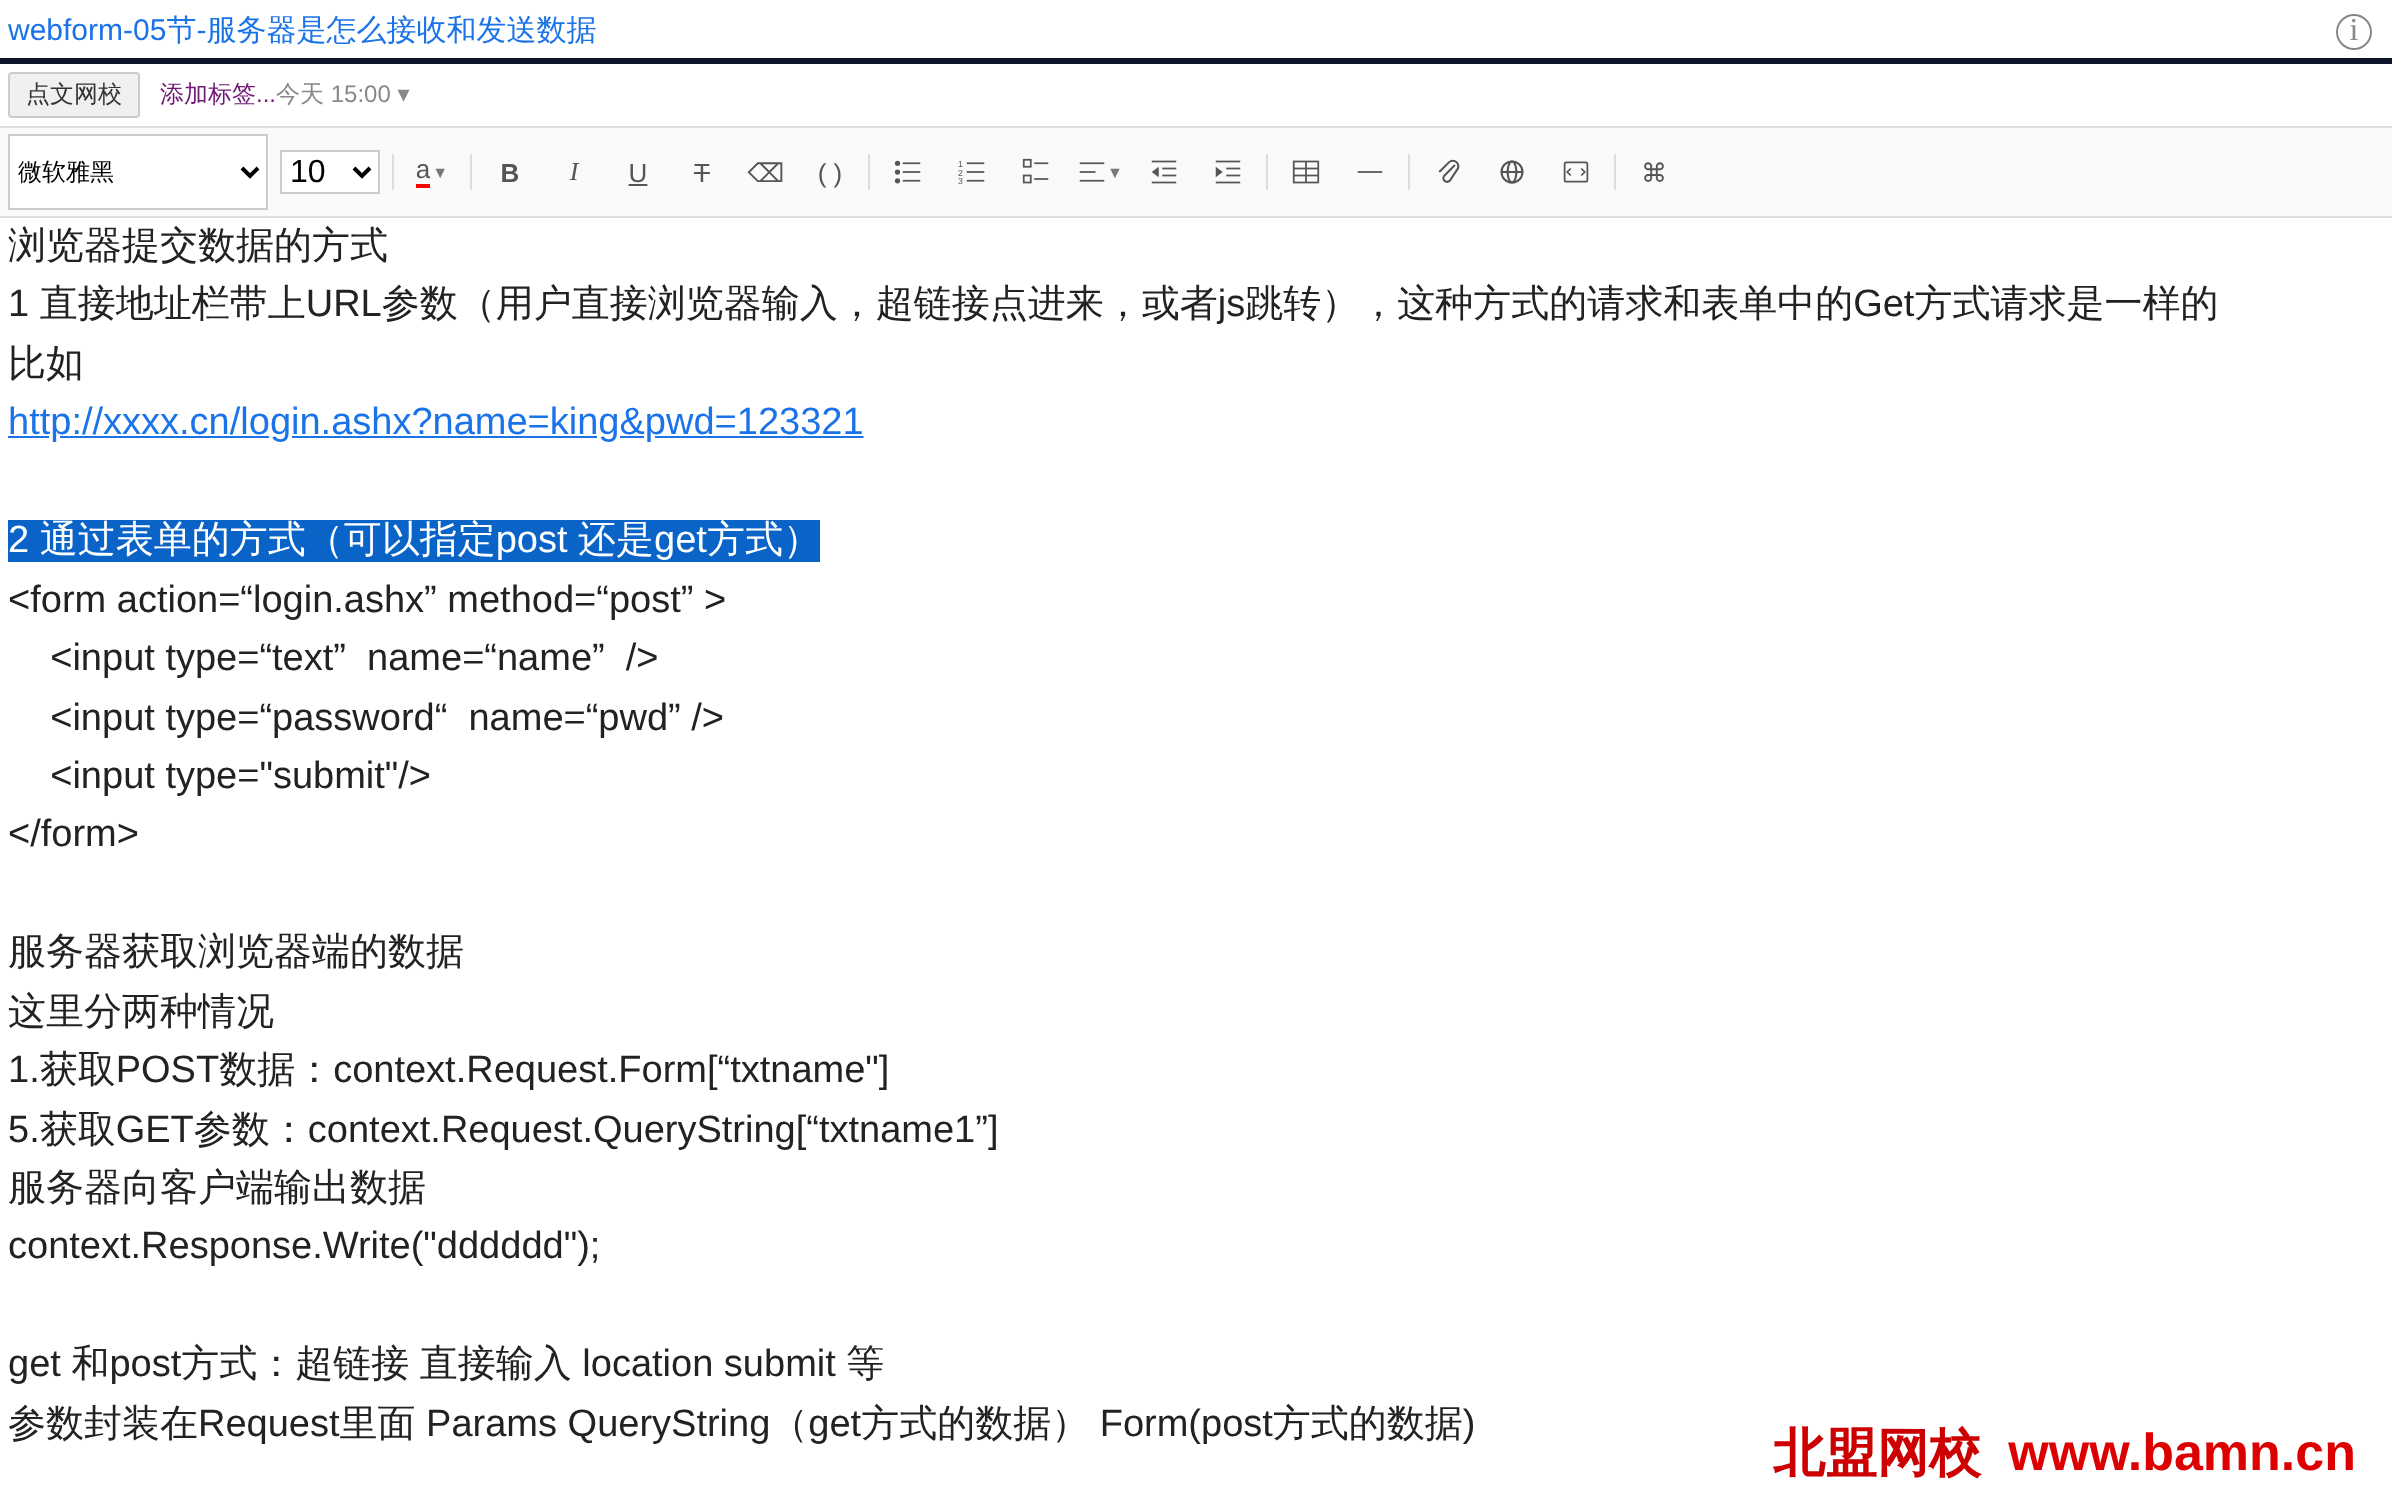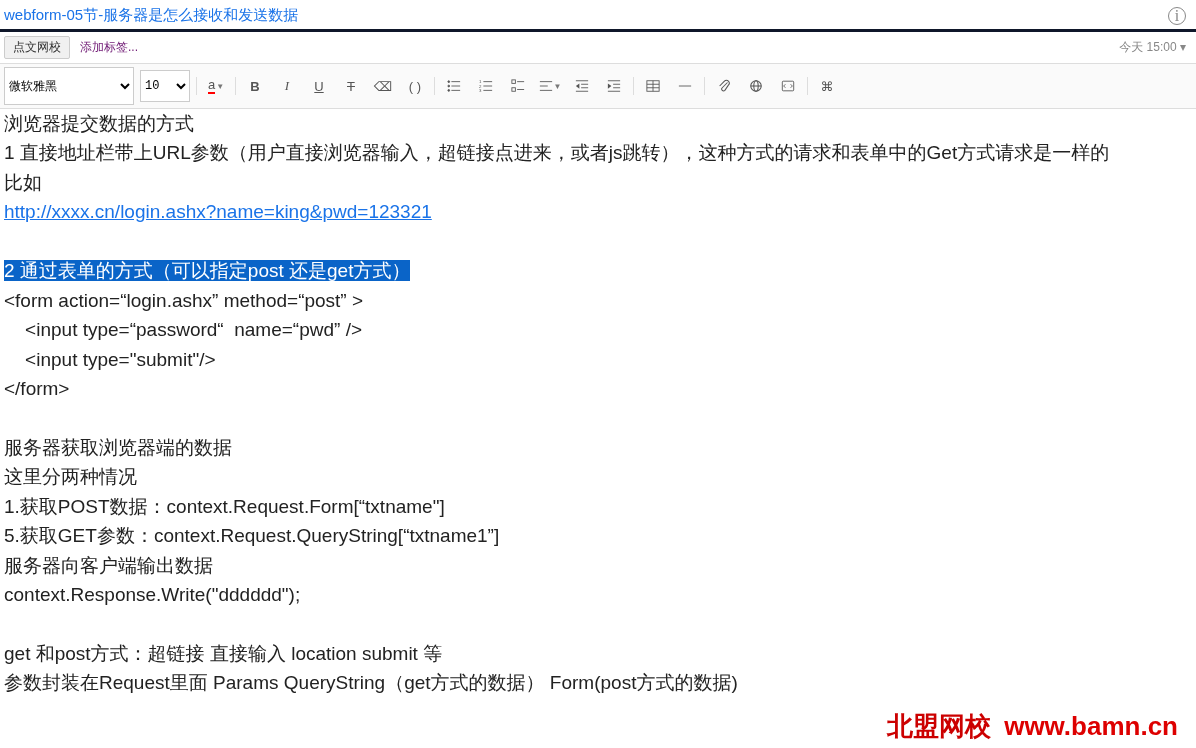--- a/index.html
+++ b/index.html
@@ -1,27 +1,27 @@
 <!DOCTYPE html>
 <html><head>
 <meta charset="utf-8">
 <style>
 * { margin: 0; padding: 0; box-sizing: border-box; }
 body { font-family: "Microsoft YaHei", "微软雅黑", Arial, sans-serif; font-size: 13px; color: #333; background: #fff; width: 1196px; }
 .title-bar { padding: 6px 10px 4px 4px; display: flex; align-items: center; justify-content: space-between; border-bottom: 3px solid #0f172a; }
 .title-bar .title { color: #1a73e8; font-size: 15px; }
 .title-bar .info-icon { color: #888; font-size: 16px; border: 1.5px solid #888; border-radius: 50%; width: 18px; height: 18px; display: inline-flex; align-items: center; justify-content: center; font-family: serif; }
-.tag-row { display: flex; align-items: center; justify-content: space-between; padding: 4px 10px 4px 4px; border-bottom: 1px solid #ddd; }
+.tag-row { display: flex; align-items: center; padding: 4px 10px 4px 4px; border-bottom: 1px solid #ddd; }
 .tag-row .left { display: flex; align-items: center; gap: 10px; }
 .tag-chip { background: #f0f0f0; border: 1px solid #ccc; padding: 2px 8px; font-size: 12px; border-radius: 2px; }
 .add-tag { color: #701a75; font-size: 12px; }
 .time { color: #888; font-size: 12px; }
 .toolbar { display: flex; align-items: center; gap: 6px; padding: 3px 4px; border-bottom: 1px solid #ddd; background: #fafafa; flex-wrap: nowrap; }
 .font-select { height: 38px; font-size: 12px; border: 1px solid #ccc; background: #fff; min-width: 130px; }
-.size-select { height: 32px; font-size: 12px; border: 1px solid #ccc; background: #fff; width: 50px; font-family: Liberation Mono, monospace; }
+.size-select { height: 22px; font-size: 16px; border: 1px solid #ccc; background: #fff; width: 50px; }
 .tb-btn { width: 26px; height: 22px; display: inline-flex; align-items: center; justify-content: center; color: #555; cursor: pointer; font-size: 13px; }
 .tb-btn.bold { font-weight: bold; }
 .tb-btn.italic { font-style: italic; font-family: serif; }
 .tb-btn.underline { text-decoration: underline; }
 .tb-btn.strike { text-decoration: line-through; }
 .tb-sep { width: 1px; height: 18px; background: #ddd; }
 .color-underline { border-bottom: 2px solid red; padding-bottom: 1px; line-height: 1; }
 .tb-btn svg { width: 14px; height: 14px; }
 .content { padding: 0 4px 4px 4px; font-size: 19px; line-height: 1.55; color: #222; }
 .content .link { color: #1a73e8; text-decoration: underline; }
@@ -160,20 +160,21 @@
 </div>
 
 <div class="content">
   <div>浏览器提交数据的方式</div>
   <div>1 直接地址栏带上URL参数（用户直接浏览器输入，超链接点进来，或者js跳转），这种方式的请求和表单中的Get方式请求是一样的</div>
   <div>比如</div>
   <div><a class="link">http://xxxx.cn/login.ashx?name=king&amp;pwd=123321</a></div>
   <div>&nbsp;</div>
   <div><span class="hl">2 通过表单的方式（可以指定post 还是get方式）</span></div>
   <div>&lt;form action=“login.ashx”  method=“post” &gt;</div>
+  <div style="white-space:pre">    &lt;input type=“text”  name=“name”  /&gt;</div>
   <div style="white-space:pre">    &lt;input type=“password“  name=“pwd” /&gt;</div>
   <div style="white-space:pre">    &lt;input type="submit"/&gt;</div>
   <div>&lt;/form&gt;</div>
   <div>&nbsp;</div>
   <div>服务器获取浏览器端的数据</div>
   <div>这里分两种情况</div>
   <div>1.获取POST数据：context.Request.Form[“txtname"]</div>
   <div>5.获取GET参数：context.Request.QueryString[“txtname1”]</div>
   <div>服务器向客户端输出数据</div>
   <div>context.Response.Write("dddddd");</div>

